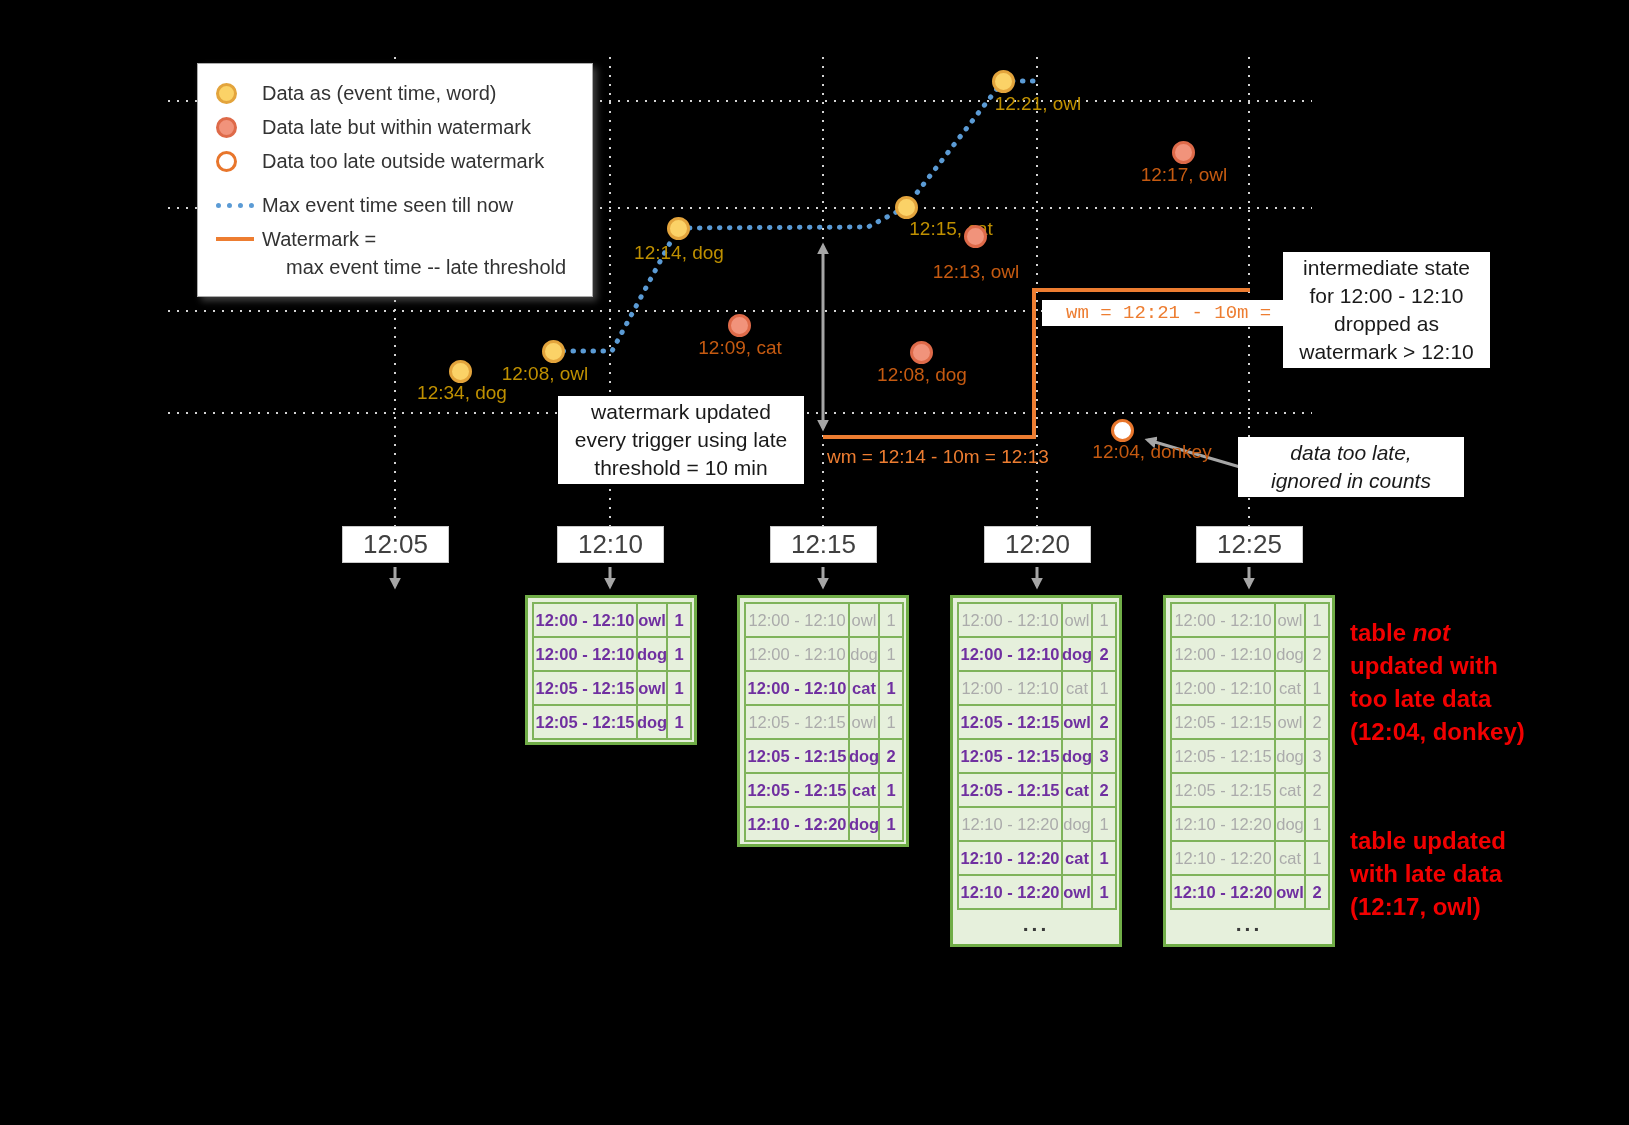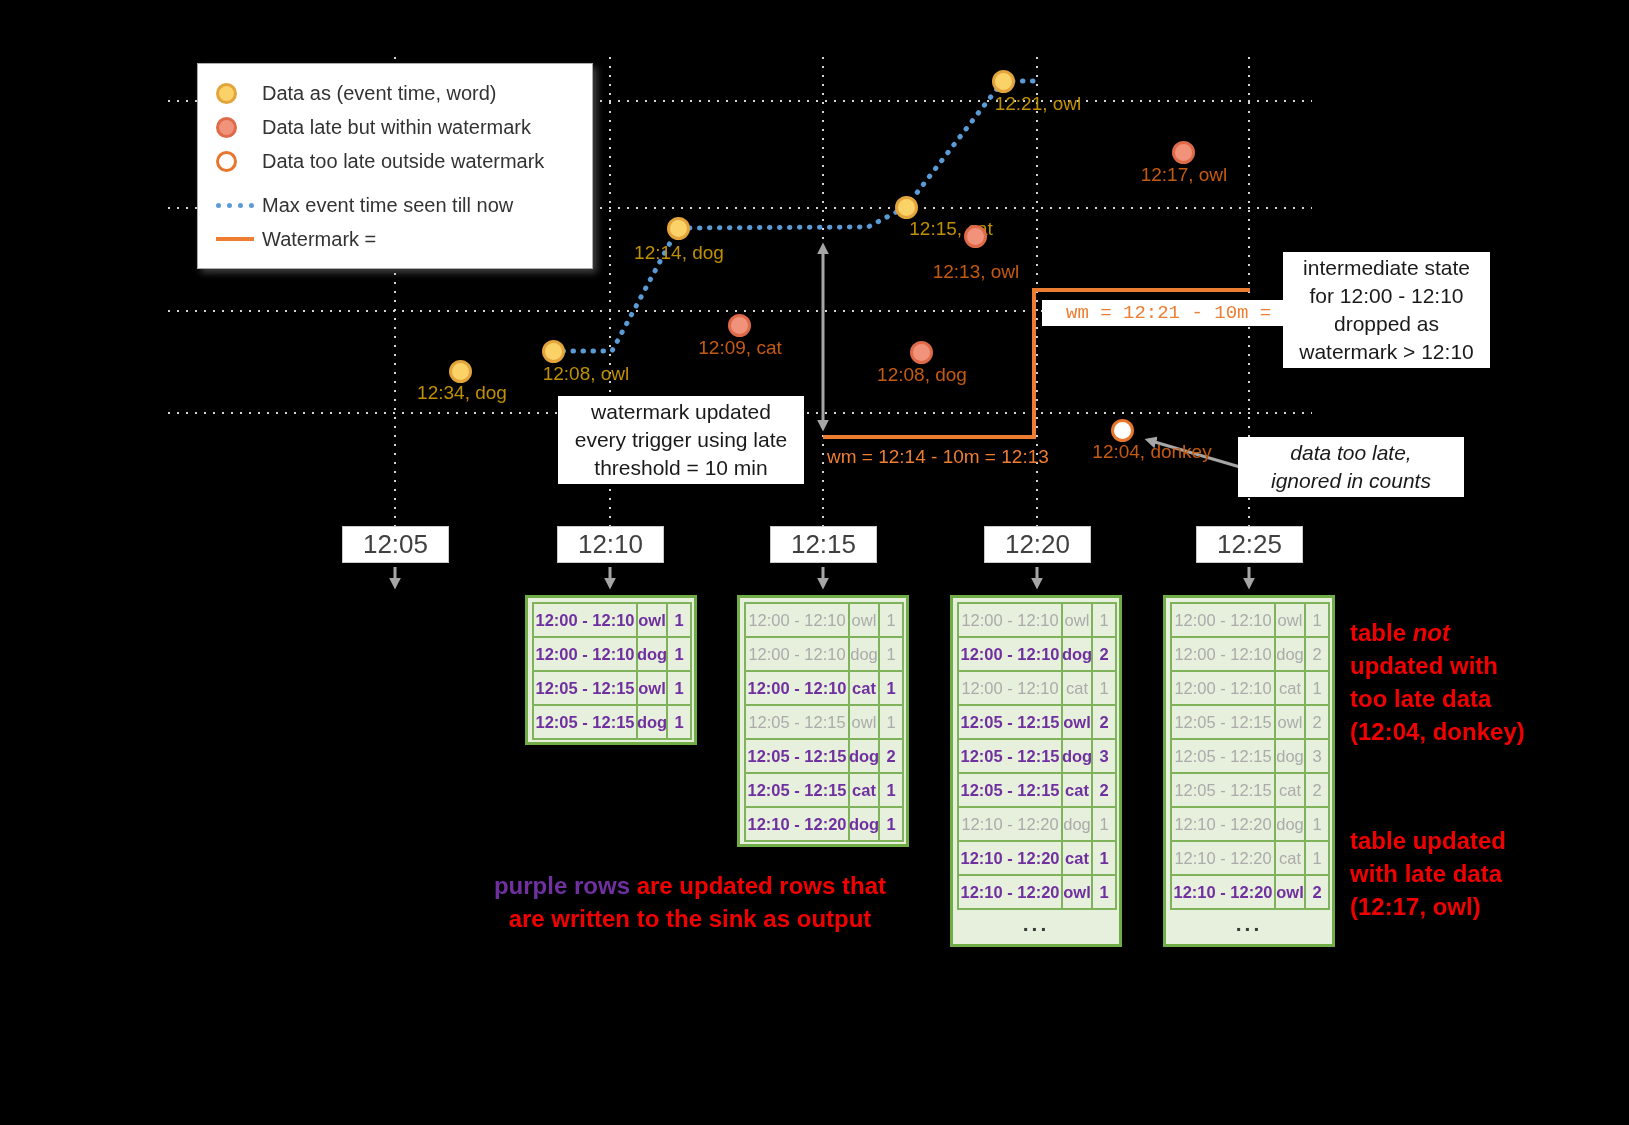--- a/index.html
+++ b/index.html
@@ -103,21 +103,21 @@
       <line x1="823" y1="567" x2="823" y2="586" marker-end="url(#ah)"></line>
       <line x1="1037" y1="567" x2="1037" y2="586" marker-end="url(#ah)"></line>
       <line x1="1249" y1="567" x2="1249" y2="586" marker-end="url(#ah)"></line>
     </g>
   </svg>
 
   <div>
       <div class="point ontime" style="left: 449px; top: 360px;"></div>
       <div class="point-label ontime" style="left: 462px; top: 393px;">12:34, dog</div>
       <div class="point ontime" style="left: 542px; top: 340px;"></div>
-      <div class="point-label ontime" style="left: 586px; top: 374px;">12:08, owl</div>
+      <div class="point-label ontime" style="left: 545px; top: 374px;">12:08, owl</div>
       <div class="point ontime" style="left: 667px; top: 217px;"></div>
       <div class="point-label ontime" style="left: 679px; top: 253px;">12:14, dog</div>
       <div class="point late" style="left: 728px; top: 314px;"></div>
       <div class="point-label late" style="left: 740px; top: 348px;">12:09, cat</div>
       <div class="point ontime" style="left: 895px; top: 196px;"></div>
       <div class="point-label ontime" style="left: 910px; top: 229px; margin-left: 41px;">12:15, cat</div>
       <div class="point late" style="left: 964px; top: 225px;"></div>
       <div class="point-label late" style="left: 976px; top: 272px;">12:13, owl</div>
       <div class="point late" style="left: 910px; top: 341px;"></div>
       <div class="point-label late" style="left: 922px; top: 375px;">12:08, dog</div>
@@ -333,27 +333,24 @@
             <div class="swatch line-maxevent"></div>
           </div>
           <div class="legend-label">Max event time seen till now</div>
         </div>
         <div class="legend-item">
           <div class="legend-swatch">
             <div class="swatch line-watermark"></div>
           </div>
           <div class="legend-label">Watermark =</div>
         </div>
+        <div class="legend-label2">max event time -- late threshold</div>
       </div>
   </div>
 
-  <div class="note note-center" style="left:480px;top:869px;width:420px;">
-    <div><span class="purple">purple rows</span><span> are updated rows that</span></div>
-    <div>are written to the sink as output</div>
-  </div>
 
   <div class="note pre" style="left:1350px;top:583px;width:200px;">
     <span>table </span><span class="italic">not</span><span>
 updated with
 too late data
 (12:04, donkey)</span>
   </div>
 
   <div class="note pre" style="left:1350px;top:824px;width:190px;">table updated
 with late data

